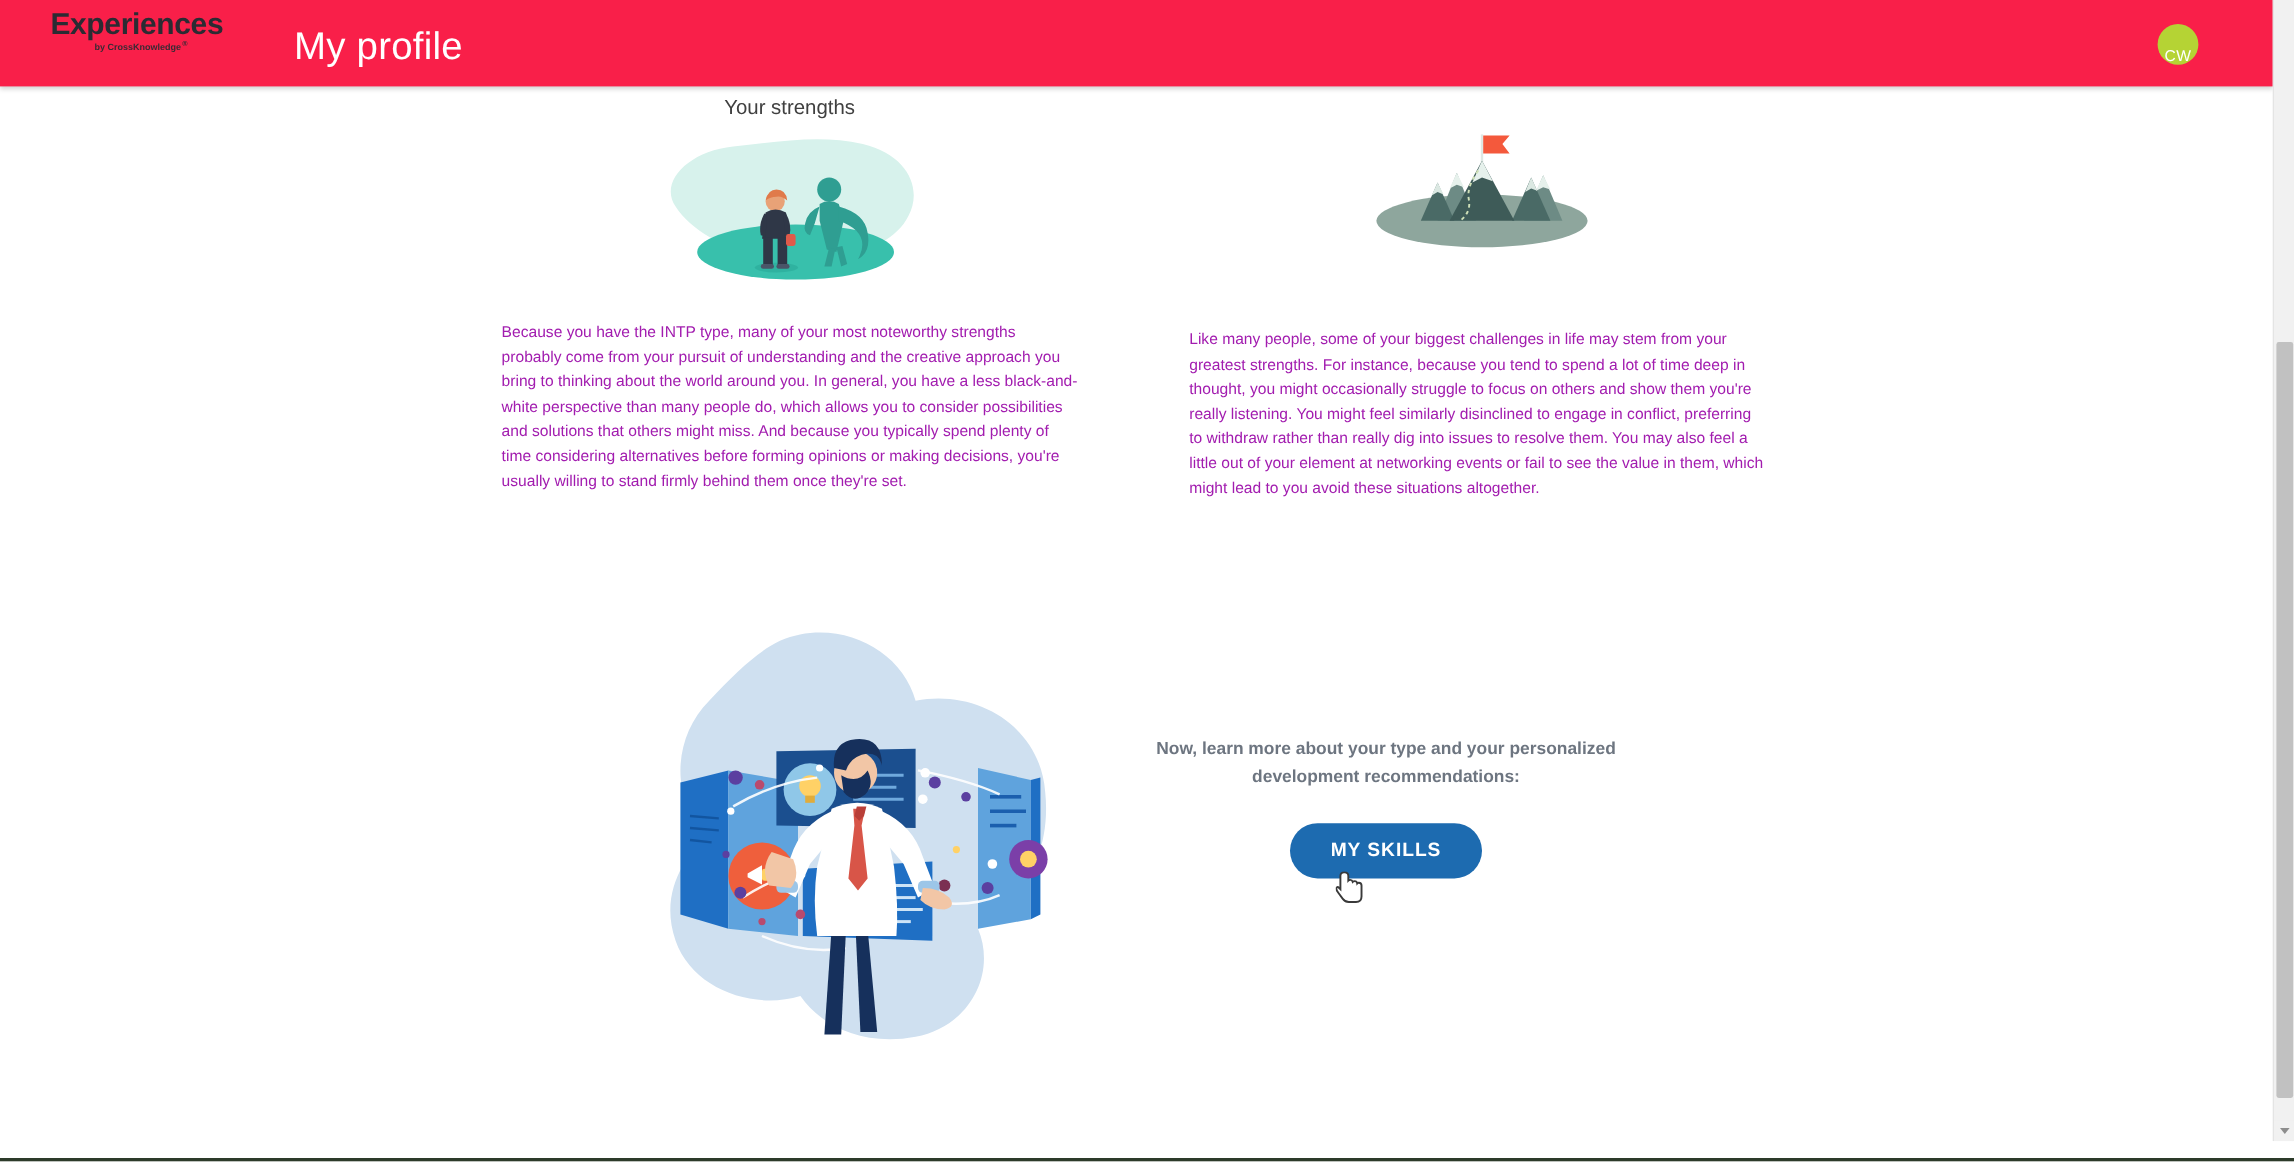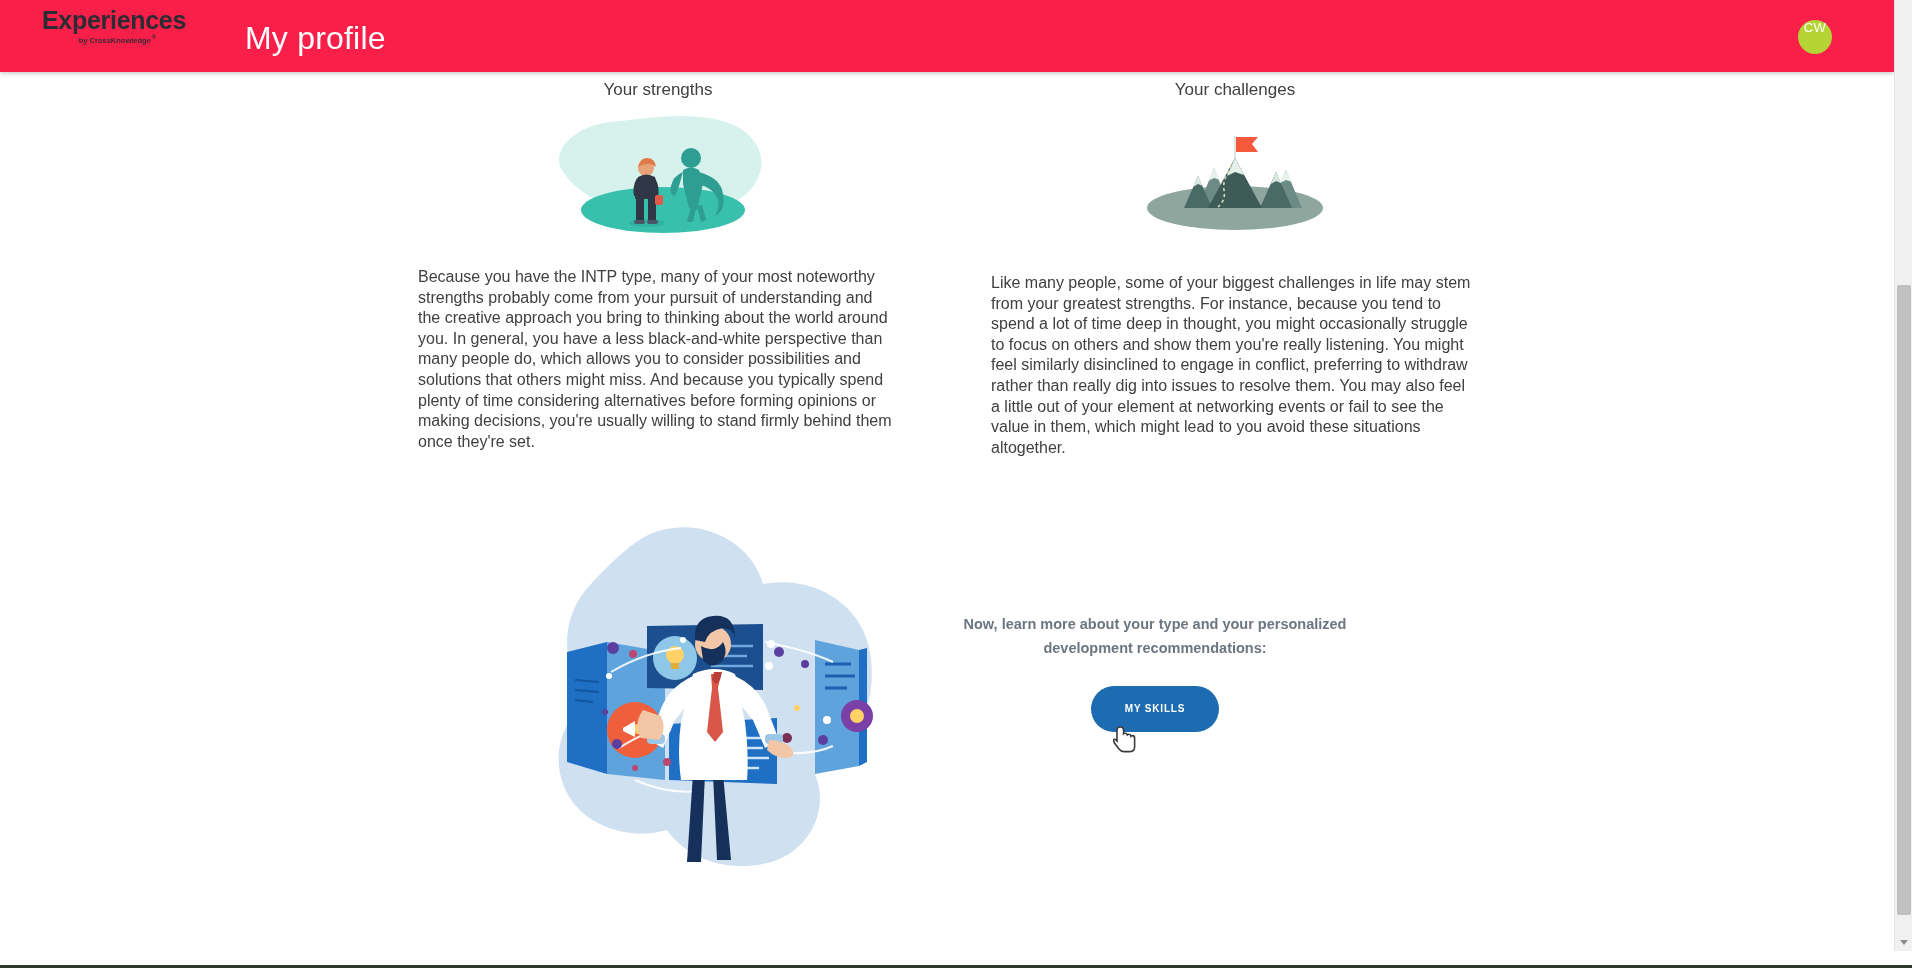--- a/index.html
+++ b/index.html
@@ -68,21 +68,21 @@
     position: absolute;
     right: 62px;
     top: 20px;
     width: 34px; height: 34px;
     border-radius: 50%;
     background: #b5d334;
     color: #ffffff;
     font-size: 13px;
     font-weight: normal;
     display: flex;
-    align-items: flex-start;
+    align-items: flex-end;
     justify-content: center;
     letter-spacing: 0.4px;
     user-select: none;
   }
 
   
   .page {
     position: absolute;
     top: 72px; left: 0;
     width: 1894px;
@@ -120,23 +120,23 @@
   }
 
   .illus-wrap {
     position: relative;
     height: 135px;
     margin-top: 14px;
   }
   .illus-wrap svg { display: block; margin: 0 auto; }
 
   .body-copy {
-    font-size: 16px;
+    font-size: 13px;
     line-height: 20.6px;
-    color: #404040;
+    color: #a21caf;
     text-align: left;
     margin: 0;
   }
   .copy-left  { position: absolute; top: 195px; left: 0px;  width: 480px; }
   .copy-right { position: absolute; top: 201px; left: -4px; width: 480px; }
 
   
   .lower-illus {
     position: absolute;
     top: 440px;
@@ -160,21 +160,21 @@
   }
   .skills-btn {
     display: inline-block;
     background: #1d6bb0;
     color: #ffffff;
     border: none;
     border-radius: 24px;
     padding: 0 34px;
     height: 46px;
     line-height: 46px;
-    font-size: 10px;
+    font-size: 16px;
     font-weight: bold;
     letter-spacing: 0.8px;
     font-family: "Liberation Sans", sans-serif;
     cursor: pointer;
   }
 
   
   .cursor {
     position: absolute;
     left: 1113px;
@@ -284,21 +284,20 @@
           <path d="M104 68 q-5 9 -3 18 l4 1 l1 -18 Z" fill="#2f3747"></path>
           <path d="M122 68 q5 9 3 18 l-4 1 l-1 -18 Z" fill="#2f3747"></path>
           <rect x="122" y="85" width="8" height="10" rx="2" fill="#e05a4a"></rect>
         </svg>
       </div>
 
       <p class="body-copy copy-left">Because you have the INTP type, many of your most noteworthy strengths probably come from your pursuit of understanding and the creative approach you bring to thinking about the world around you. In general, you have a less black-and-white perspective than many people do, which allows you to consider possibilities and solutions that others might miss. And because you typically spend plenty of time considering alternatives before forming opinions or making decisions, you're usually willing to stand firmly behind them once they're set.</p>
     </div>
 
     <div class="col col-right">
-      <div class="col-heading">Your challenges</div>
 
       <div class="illus-wrap">
         <svg width="250" height="135" viewBox="0 0 250 135" xmlns="http://www.w3.org/2000/svg">
           <ellipse cx="125" cy="98" rx="88" ry="22" fill="#8ea69d"></ellipse>
 
           <rect x="124" y="26" width="2" height="26" fill="#dfe8e4"></rect>
           <path d="M126 27 l22 0 l-6 7 l6 8 l-22 0 Z" fill="#f4593c"></path>
 
           <path d="M88 98 L104 58 L120 98 Z" fill="#6d8b85"></path>
           <path d="M160 98 L176 60 L192 98 Z" fill="#6d8b85"></path>

